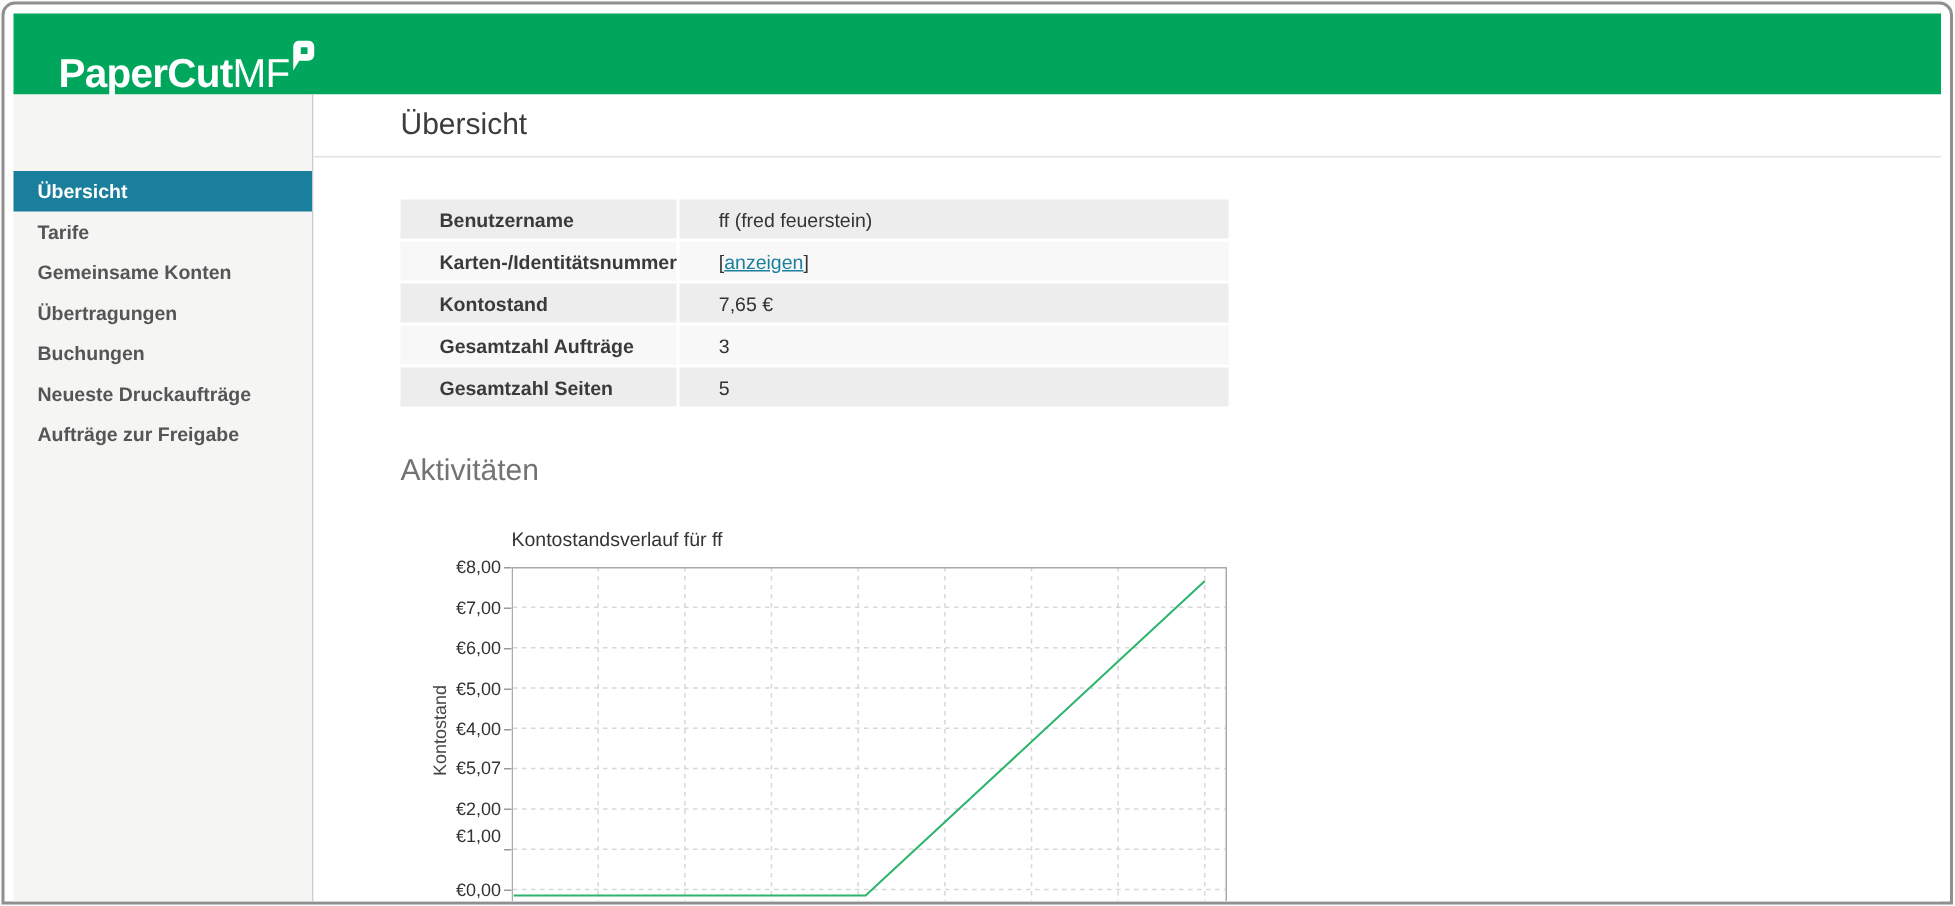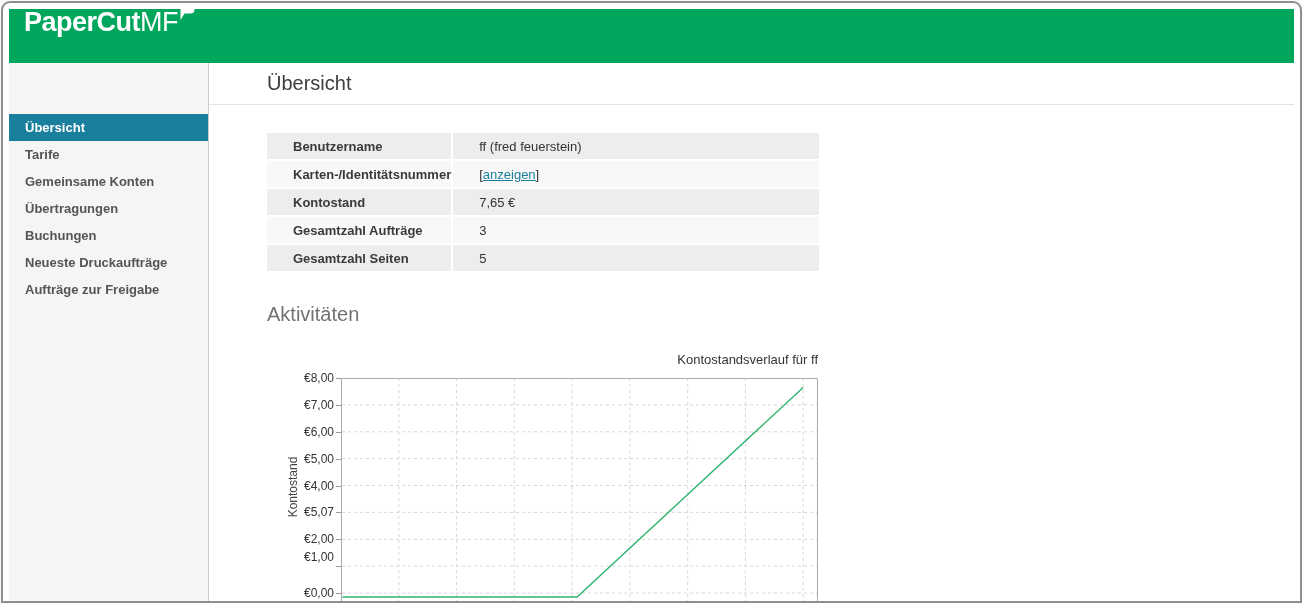--- a/index.html
+++ b/index.html
@@ -14,21 +14,21 @@
     font-family:"Liberation Sans",sans-serif;
   }
   .window{
     margin:1px 1px 0 1px;height:602px;background:#fff;
     border:2px solid #8f8f8f;border-radius:9px 9px 0 0;
     padding:6px 6px 0 6px;overflow:hidden;
   }
   
   .header{
     height:54px;background:var(--green);
-    display:flex;align-items:flex-start;padding-left:15px;
+    display:flex;align-items:flex-end;padding-left:30px;
   }
   .logo{color:#fff;font-size:27px;letter-spacing:-0.5px;white-space:nowrap;line-height:1;}
   .logo .primary{font-weight:bold;}
   .logo .secondary{font-weight:normal;}
   .flag-svg{margin-left:2px;transform:translateY(-10px);}
   
   .body-row{display:flex;height:538px;}
   .sidebar{width:200px;background:#f5f5f4;border-right:1px solid #cccccc;flex:none;}
   .nav{margin-top:51px;}
   .nav-item{
@@ -50,21 +50,21 @@
     font-size:13px;color:#333;
   }
   table.overview td{height:26px;padding:0 0 0 26px;vertical-align:middle;}
   table.overview td.lbl{width:176px;font-weight:bold;color:#3a3a3a;}
   table.overview tr:nth-child(odd) td{background:#ededed;}
   table.overview tr:nth-child(even) td{background:#f8f8f8;}
   a.anz{color:var(--teal);text-decoration:underline;cursor:pointer;}
   
   h2.activities{margin:30px 0 0 0;font-size:20px;font-weight:normal;color:#737373;}
   .chart{position:relative;margin-top:26px;height:226px;}
-  .chart-title{position:absolute;left:74px;top:0;width:477px;text-align:right;font-size:13px;color:#333;}
+  .chart-title{position:absolute;left:74px;top:0;width:477px;text-align:left;font-size:13px;color:#333;}
   .plot{position:absolute;left:74px;top:26px;width:477px;height:223px;}
   .ytick{position:absolute;left:0;width:67px;text-align:right;font-size:12px;color:#333;line-height:16px;}
   .ymark{position:absolute;left:69px;width:5px;height:1px;background:#9a9a9a;}
   .ylabel{
     position:absolute;left:26px;top:135px;
     transform:translate(-50%,-50%) rotate(-90deg);
     font-size:12px;color:#444;white-space:nowrap;
   }
 </style>
 </head>

